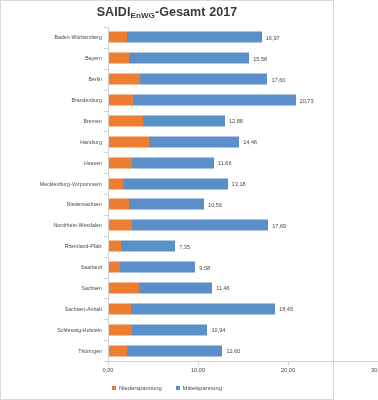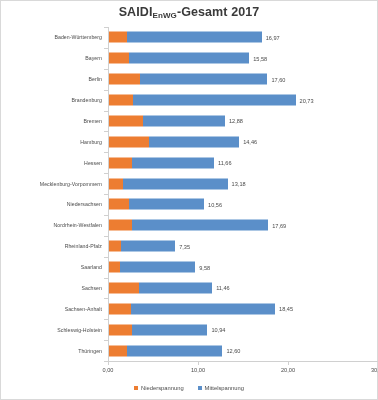--- a/index.html
+++ b/index.html
@@ -5,21 +5,21 @@
   html,body{margin:0;padding:0;}
   body{
     width:378px;height:400px;
     background:#ffffff;
     font-family:"Liberation Sans", sans-serif;
     color:#3f3f3f;
     overflow:hidden;
   }
   .chart-card{
     position:relative;
-    width:378px;height:400px;
+    width:334px;height:400px;
     box-sizing:border-box;
     border:1px solid #d9d9d9;
     background:#fff;
   }
   .chart-title{
     position:absolute;
     top:4px;left:0;right:0;
     text-align:center;
     font-size:12.5px;
     font-weight:bold;

